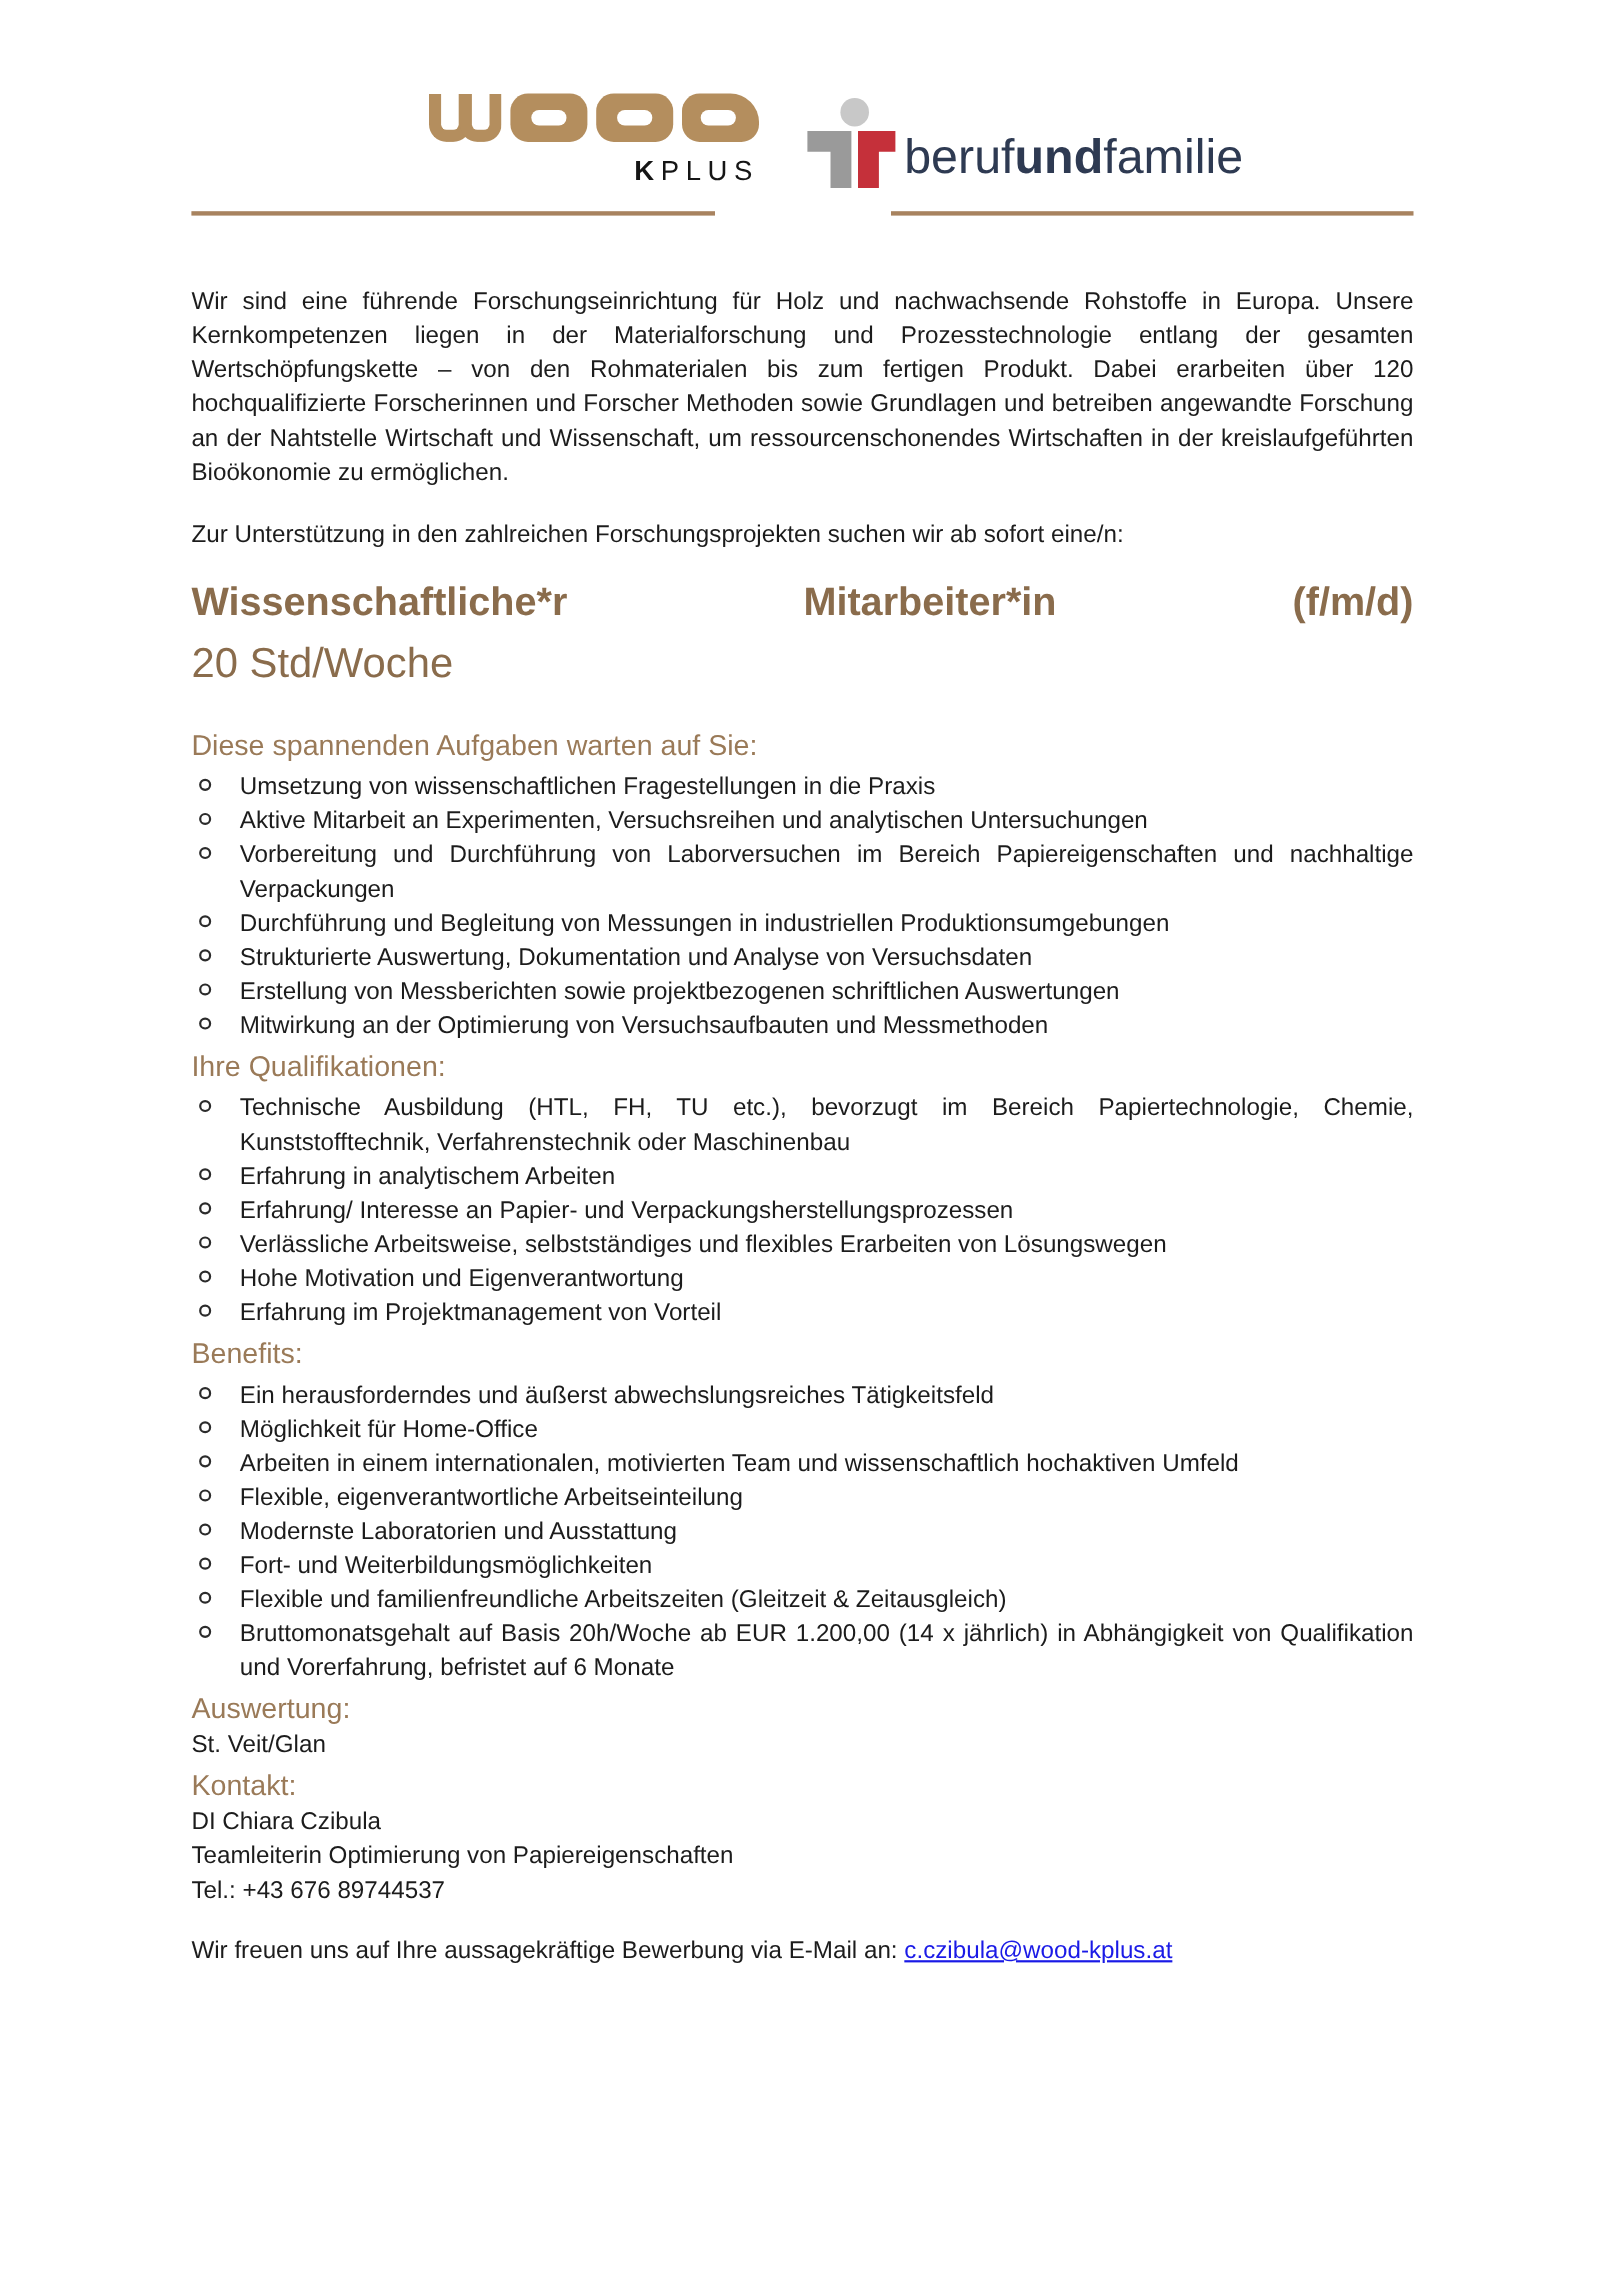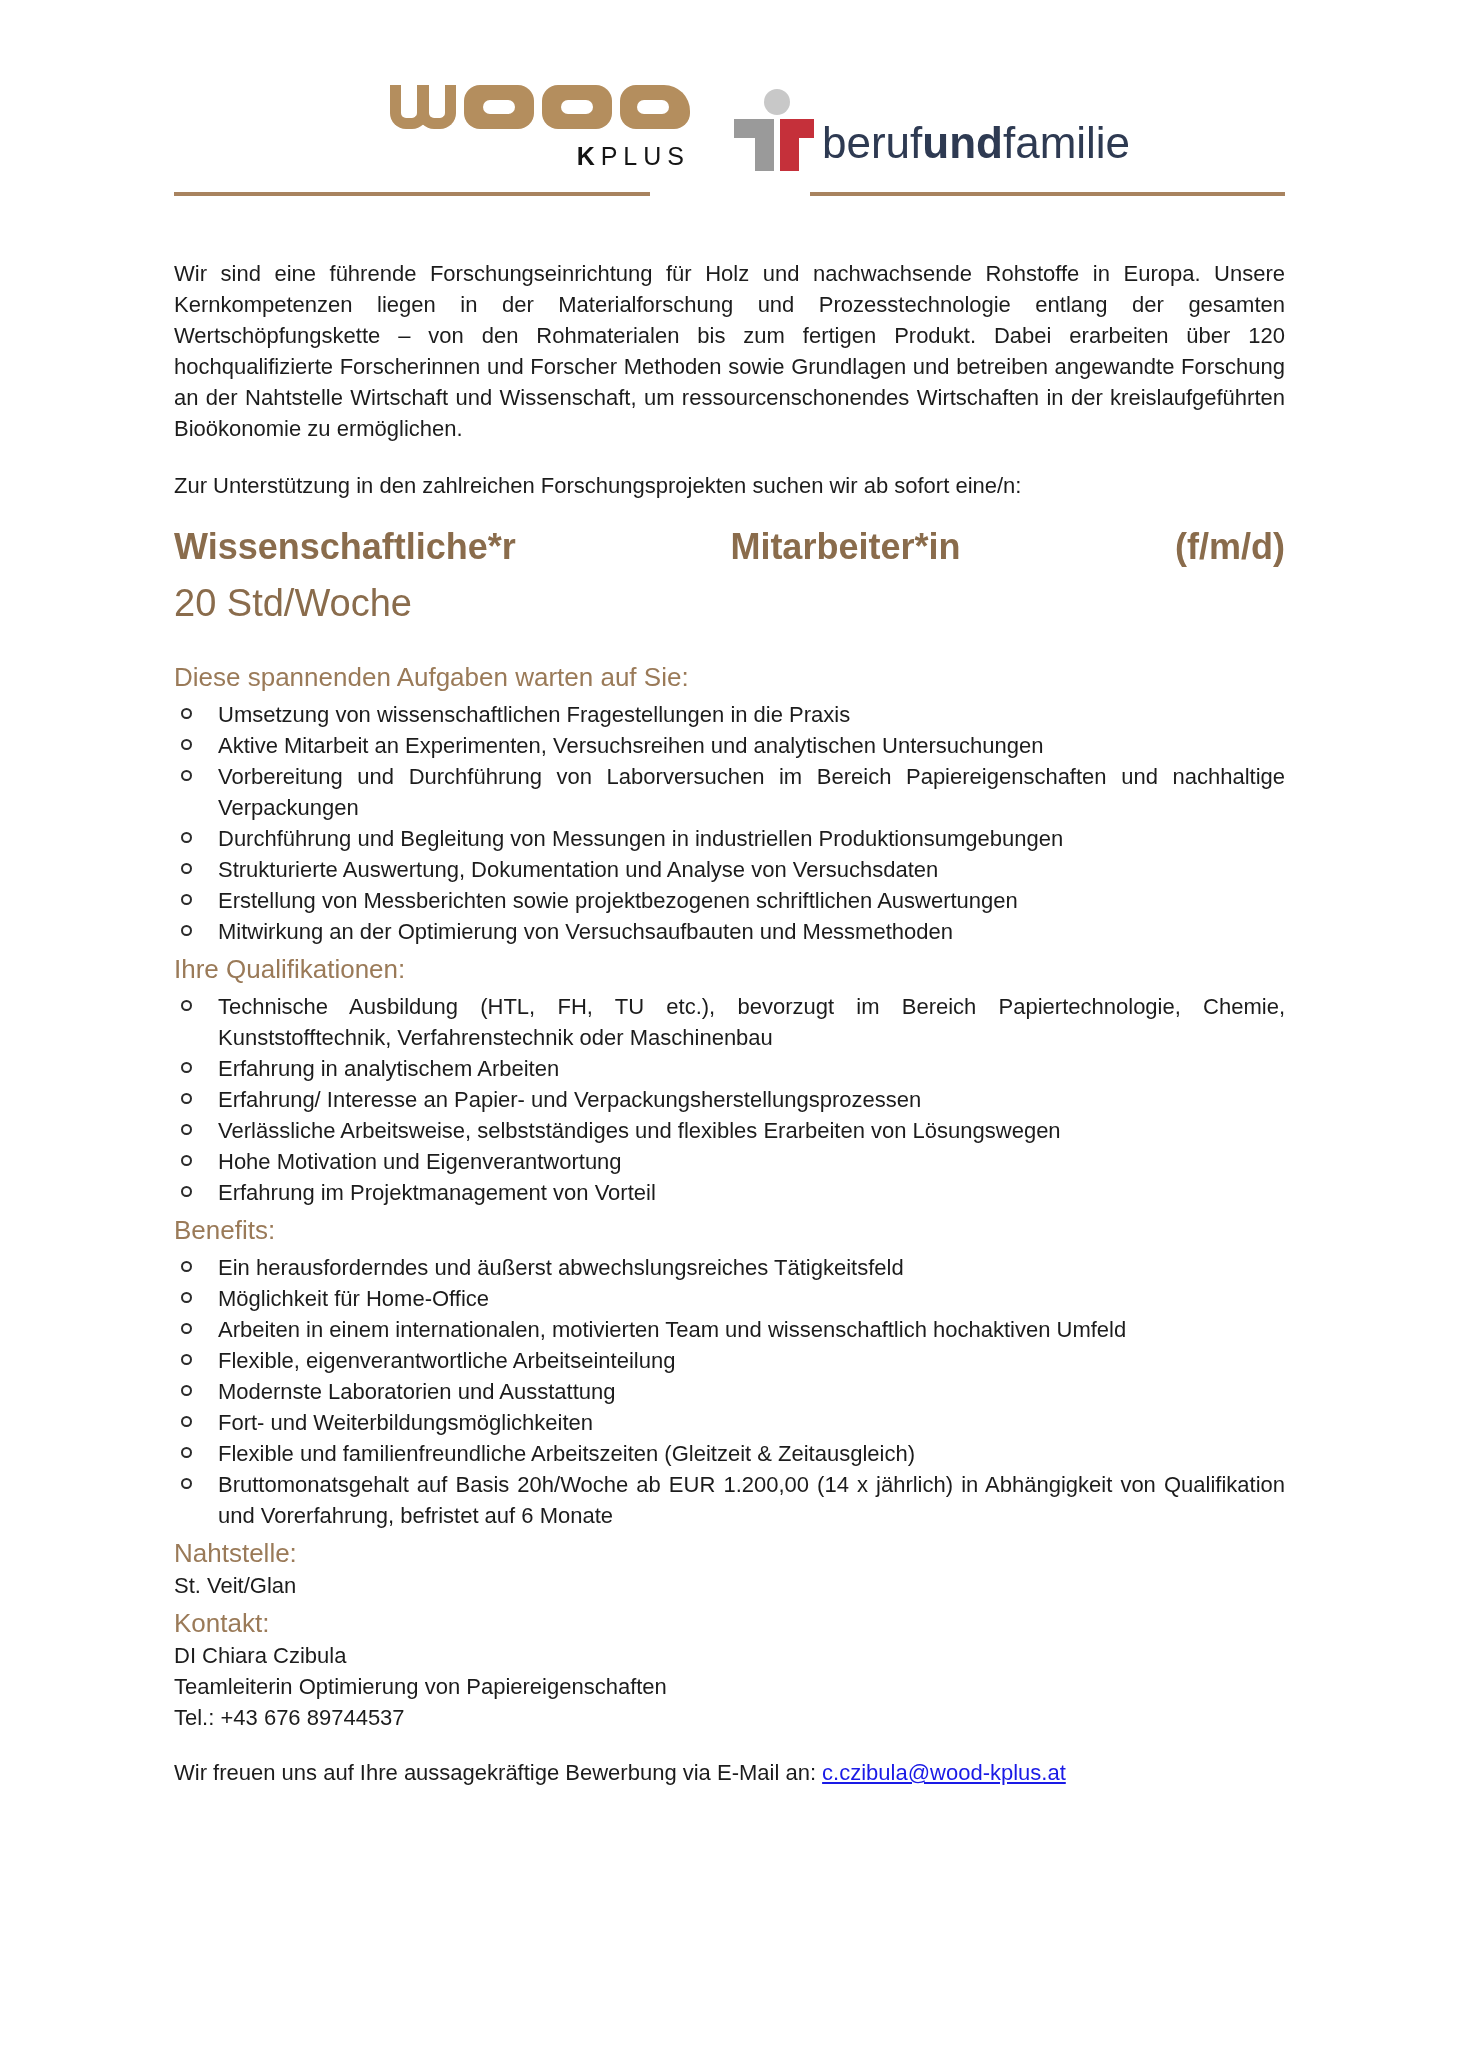--- a/index.html
+++ b/index.html
@@ -116,21 +116,21 @@
       <li><span class="bullet"></span><span>Ein herausforderndes und äußerst abwechslungsreiches Tätigkeitsfeld</span></li>
       <li><span class="bullet"></span><span>Möglichkeit für Home-Office</span></li>
       <li><span class="bullet"></span><span>Arbeiten in einem internationalen, motivierten Team und wissenschaftlich hochaktiven Umfeld</span></li>
       <li><span class="bullet"></span><span>Flexible, eigenverantwortliche Arbeitseinteilung</span></li>
       <li><span class="bullet"></span><span>Modernste Laboratorien und Ausstattung</span></li>
       <li><span class="bullet"></span><span>Fort- und Weiterbildungsmöglichkeiten</span></li>
       <li><span class="bullet"></span><span>Flexible und familienfreundliche Arbeitszeiten (Gleitzeit &amp; Zeitausgleich)</span></li>
       <li><span class="bullet"></span><span>Bruttomonatsgehalt auf Basis 20h/Woche ab EUR 1.200,00 (14 x jährlich) in Abhängigkeit von Qualifikation und Vorerfahrung, befristet auf 6 Monate</span></li>
     </ul>
 
-    <h2 class="sect">Nahtstelle:</h2>
+    <h2 class="sect">Auswertung:</h2>
     <p class="plain">St. Veit/Glan</p>
 
     <h2 class="sect">Kontakt:</h2>
     <p class="plain">DI Chiara Czibula</p>
     <p class="plain">Teamleiterin Optimierung von Papiereigenschaften</p>
     <p class="plain">Tel.: +43 676 89744537</p>
 
     <p class="closing"><span>Wir freuen uns auf Ihre aussagekräftige Bewerbung via E-Mail an: </span><a href="c.czibula@wood-kplus.at">c.czibula@wood-kplus.at</a></p>
 
     <div class="hr-bottom"></div>

